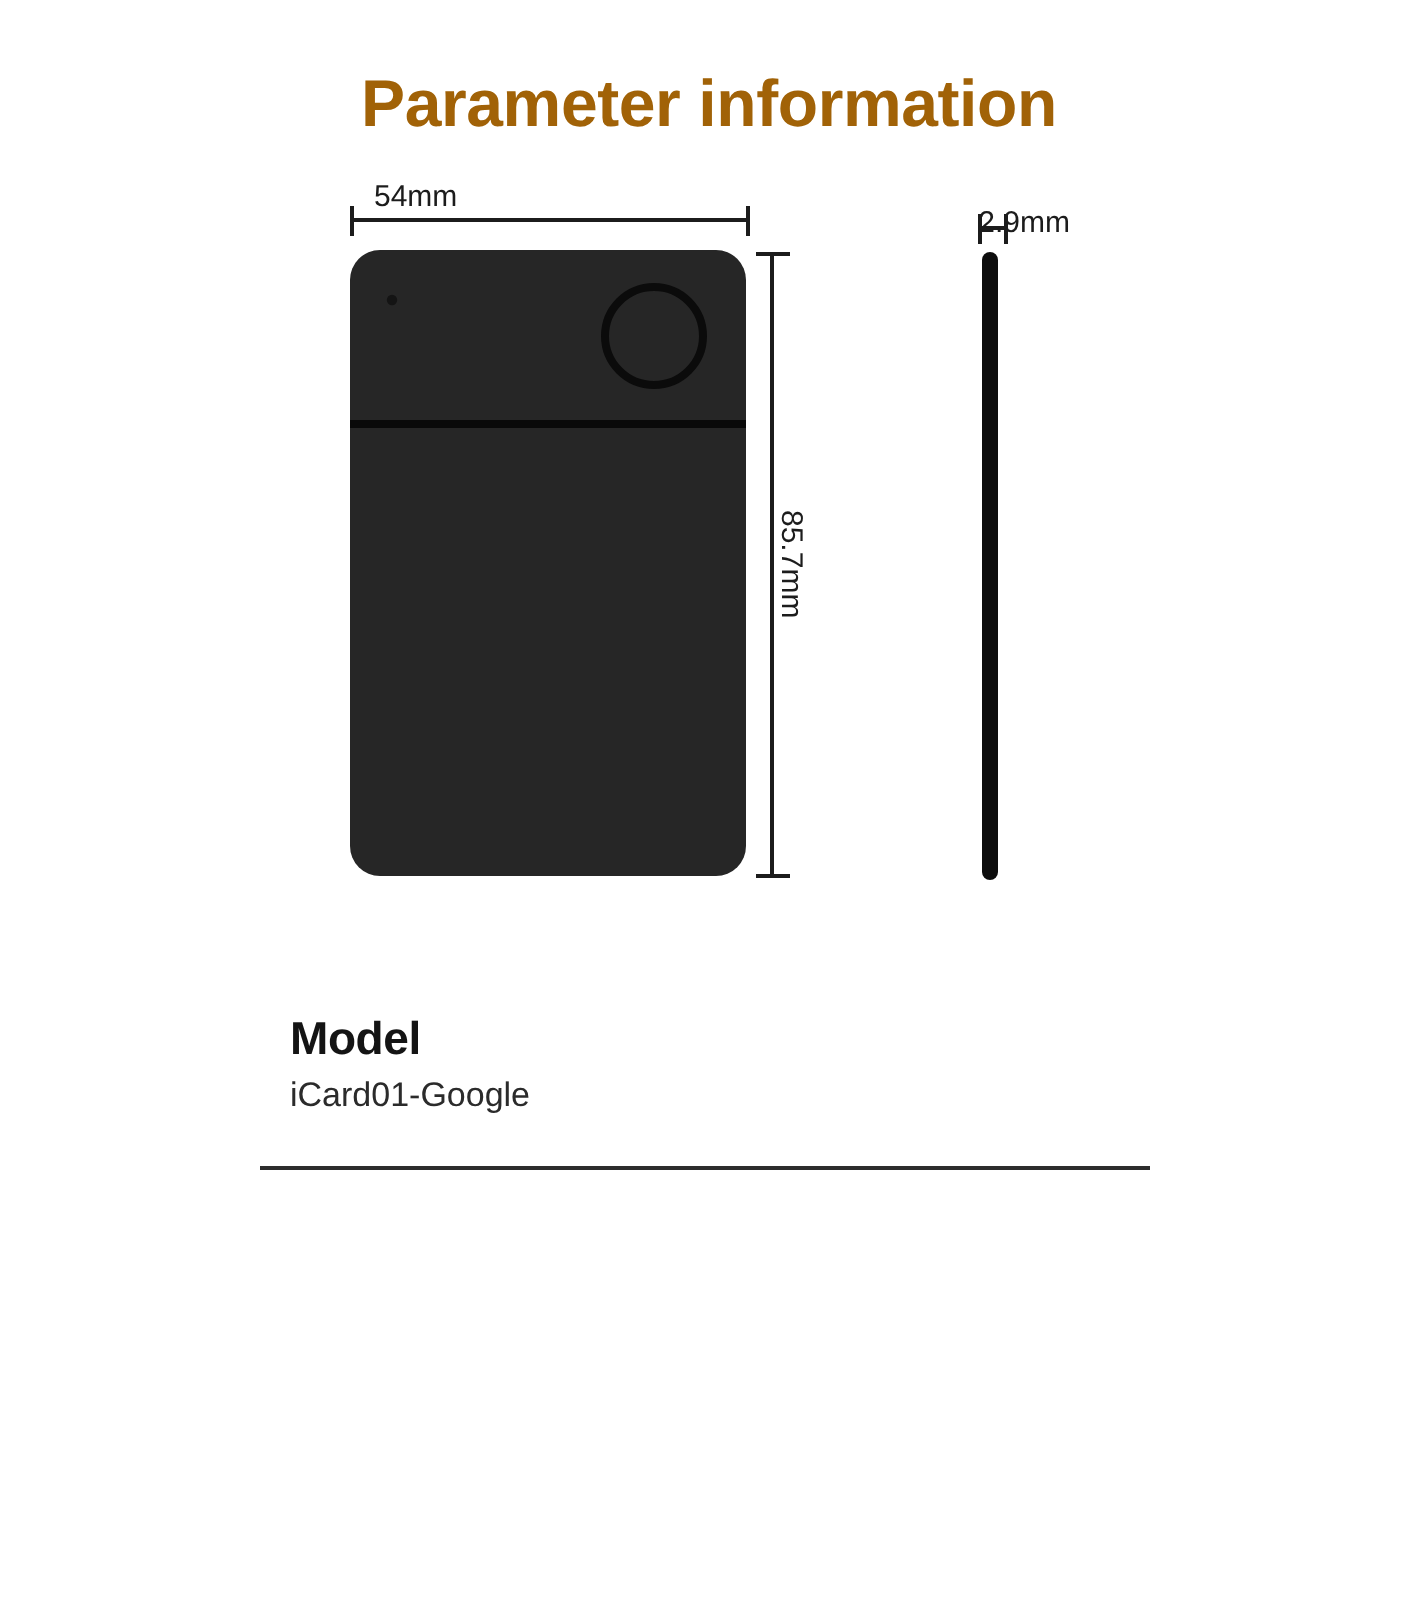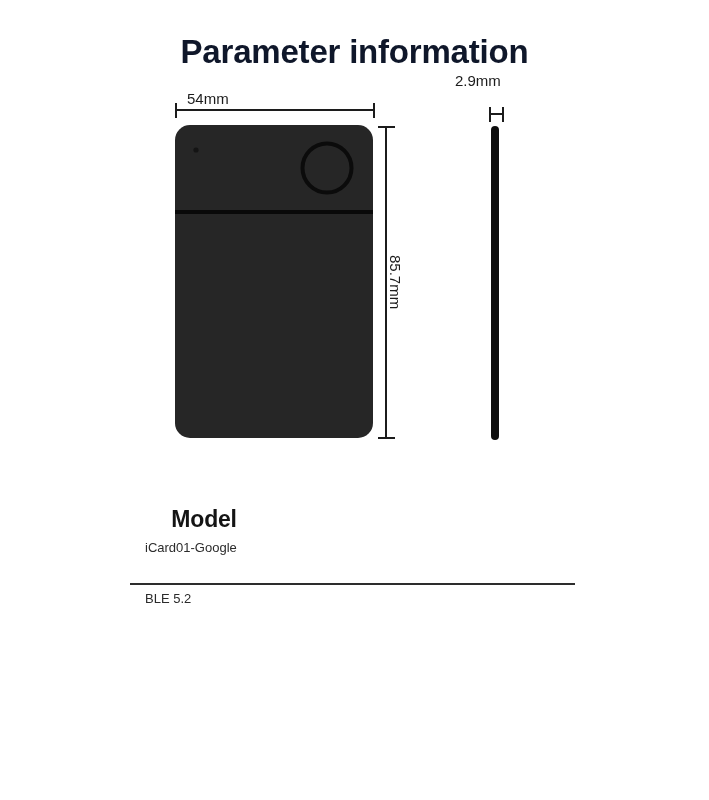--- a/index.html
+++ b/index.html
@@ -25,21 +25,21 @@
   
   .page-title {
     position: absolute;
     left: 0;
     top: 32px;
     width: 709px;
     text-align: center;
     font-size: 33px;
     font-weight: bold;
     letter-spacing: -0.2px;
-    color: #0f172a;
+    color: #a16207;
     line-height: 40px;
   }
 
   
   .diagram {
     position: absolute;
     left: 0;
     top: 0;
     width: 709px;
     height: 470px;
@@ -57,38 +57,37 @@
     line-height: 18px;
   }
   .dim-width {
     left: 187px;
     top: 90px;
     width: 200px;
     text-align: left;
   }
   .dim-thick {
     left: 455px;
-    top: 72px;
+    top: 103px;
     width: 80px;
-    text-align: left;
+    text-align: right;
   }
   .dim-height {
     left: 0;
     top: 0;
     transform-origin: left top;
     transform: translate(404px, 255px) rotate(90deg);
   }
 
   
   .spec-table {
     position: absolute;
     left: 0;
     top: 492px;
     width: 631px;
-    text-align: right;
   }
   .spec-row {
     position: relative;
     height: 93px;
     box-sizing: border-box;
   }
   .spec-row .cells {
     position: relative;
     height: 93px;
   }
@@ -102,21 +101,21 @@
   .spec-key {
     font-size: 23px;
     font-weight: bold;
     color: #141414;
     line-height: 30px;
     letter-spacing: -0.2px;
     margin: 0;
     padding-top: 12px;
   }
   .spec-val {
-    font-size: 13px;
+    font-size: 17px;
     font-weight: normal;
     color: #2b2b2b;
     line-height: 24px;
     margin: 0;
     padding-top: 2px;
   }
   .spec-divider {
     position: absolute;
     left: 130px;
     width: 445px;
@@ -186,21 +185,20 @@
         <div class="spec-cell right">
         </div>
       </div>
       <div class="spec-divider d1"></div>
     </div>
 
 
     <div class="spec-row">
       <div class="cells">
         <div class="spec-cell left">
-          <div class="spec-val">BLE 5.2</div>
         </div>
         <div class="spec-cell right">
         </div>
       </div>
     </div>
 
   </div>
 
 </div>
 

